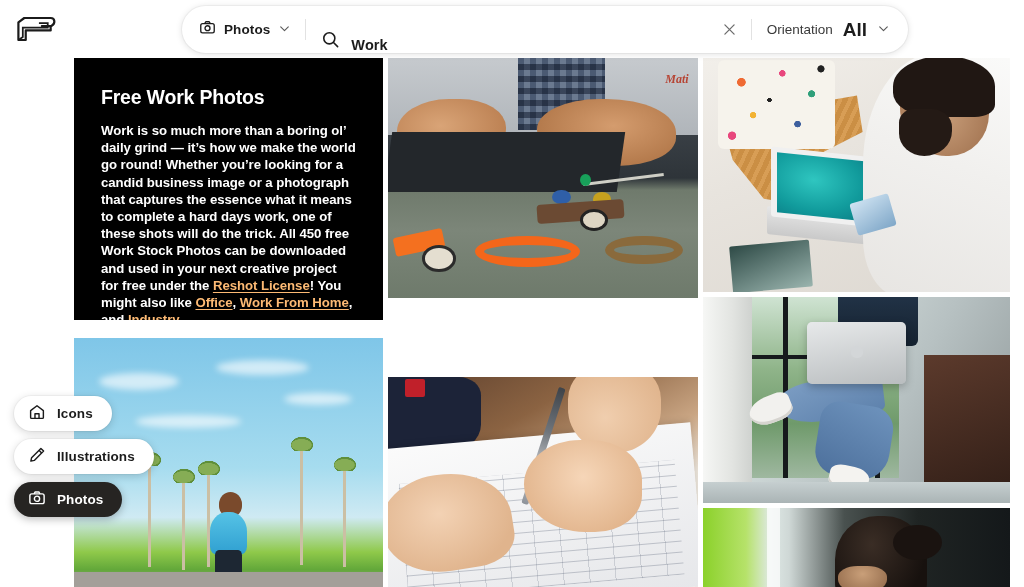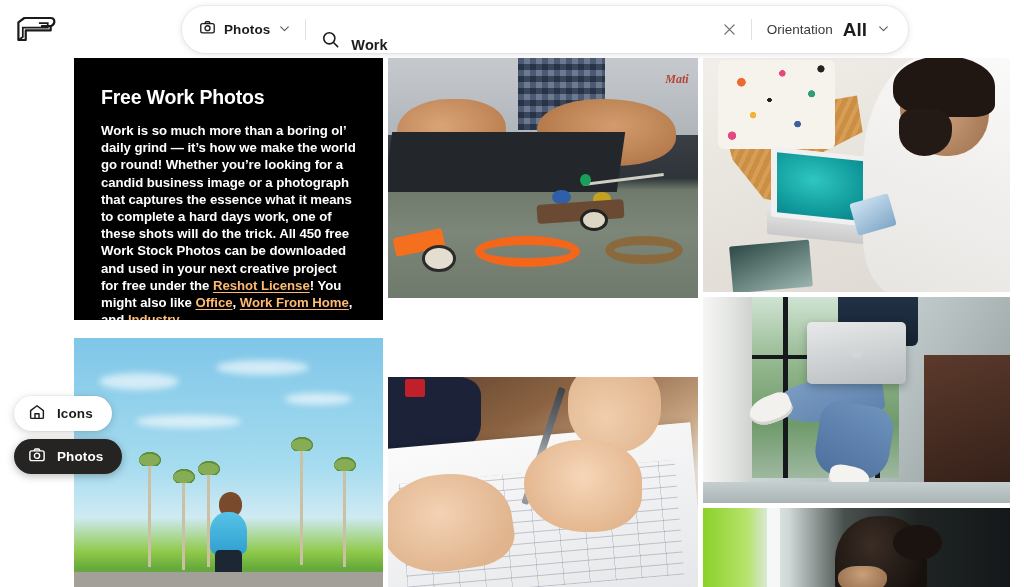--- a/index.html
+++ b/index.html
@@ -413,20 +413,29 @@
       <span>
         <svg width="18" height="18" viewBox="0 0 24 24" fill="none" stroke="#1c1c1c" stroke-width="1.9" stroke-linejoin="round" stroke-linecap="round">
           <path d="M3.5 10.2L12 3.6l8.5 6.6v9.1a1.2 1.2 0 0 1-1.2 1.2H4.7a1.2 1.2 0 0 1-1.2-1.2z"></path>
           <path d="M9.3 20.5v-6.1h5.4v6.1"></path>
         </svg>
       </span>
       <span class="nlbl">Icons</span>
     </div>
 
 
+    <div class="navpill">
+      <span>
+        <svg width="18" height="18" viewBox="0 0 24 24" fill="none" stroke="#1c1c1c" stroke-width="1.9" stroke-linejoin="round">
+          <path d="M17.2 3.2l3.6 3.6-12.4 12.4-4.6 1 1-4.6z"></path>
+          <path d="M14.6 5.8l3.6 3.6"></path>
+        </svg>
+      </span>
+      <span class="nlbl">Illustrations</span>
+    </div>
 
     <div class="navpill active">
       <span>
         <svg width="18" height="18" viewBox="0 0 24 24" fill="none" stroke="#ffffff" stroke-width="1.9" stroke-linejoin="round">
           <rect x="2.5" y="6.5" width="19" height="13" rx="2.6"></rect>
           <path d="M8 6.5l1.6-2.6h4.8L16 6.5"></path>
           <circle cx="12" cy="13" r="3.5"></circle>
         </svg>
       </span>
       <span class="nlbl">Photos</span>

